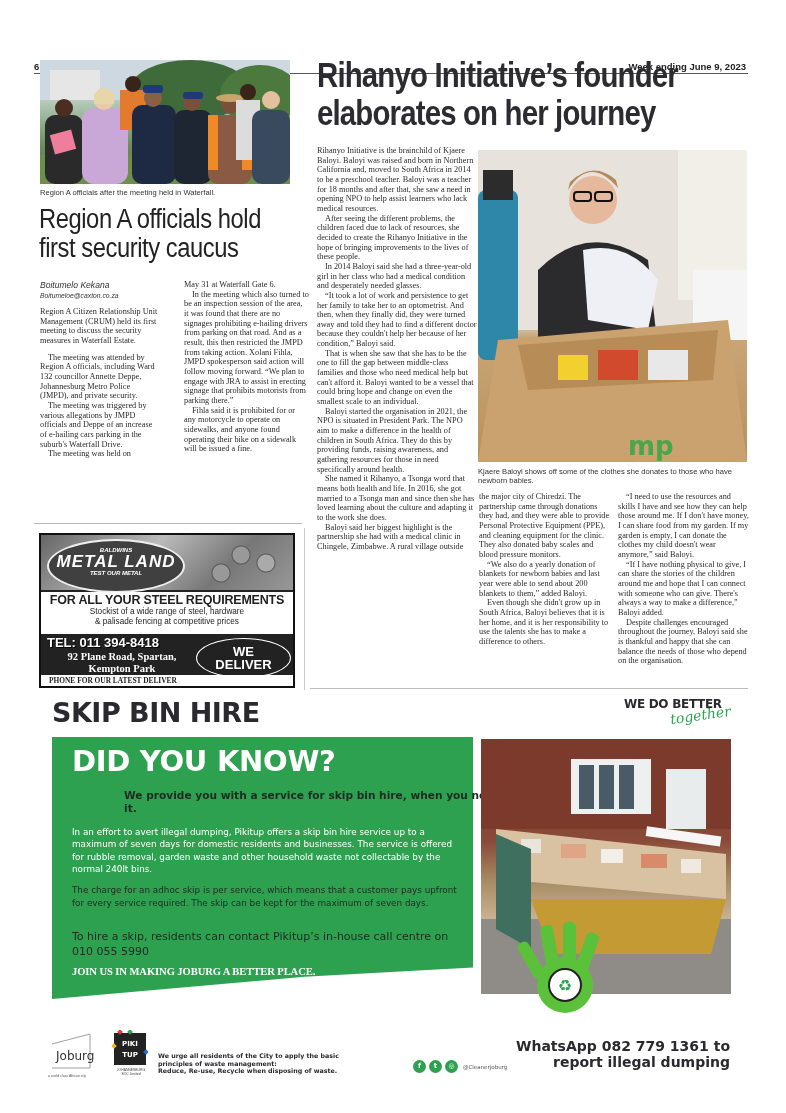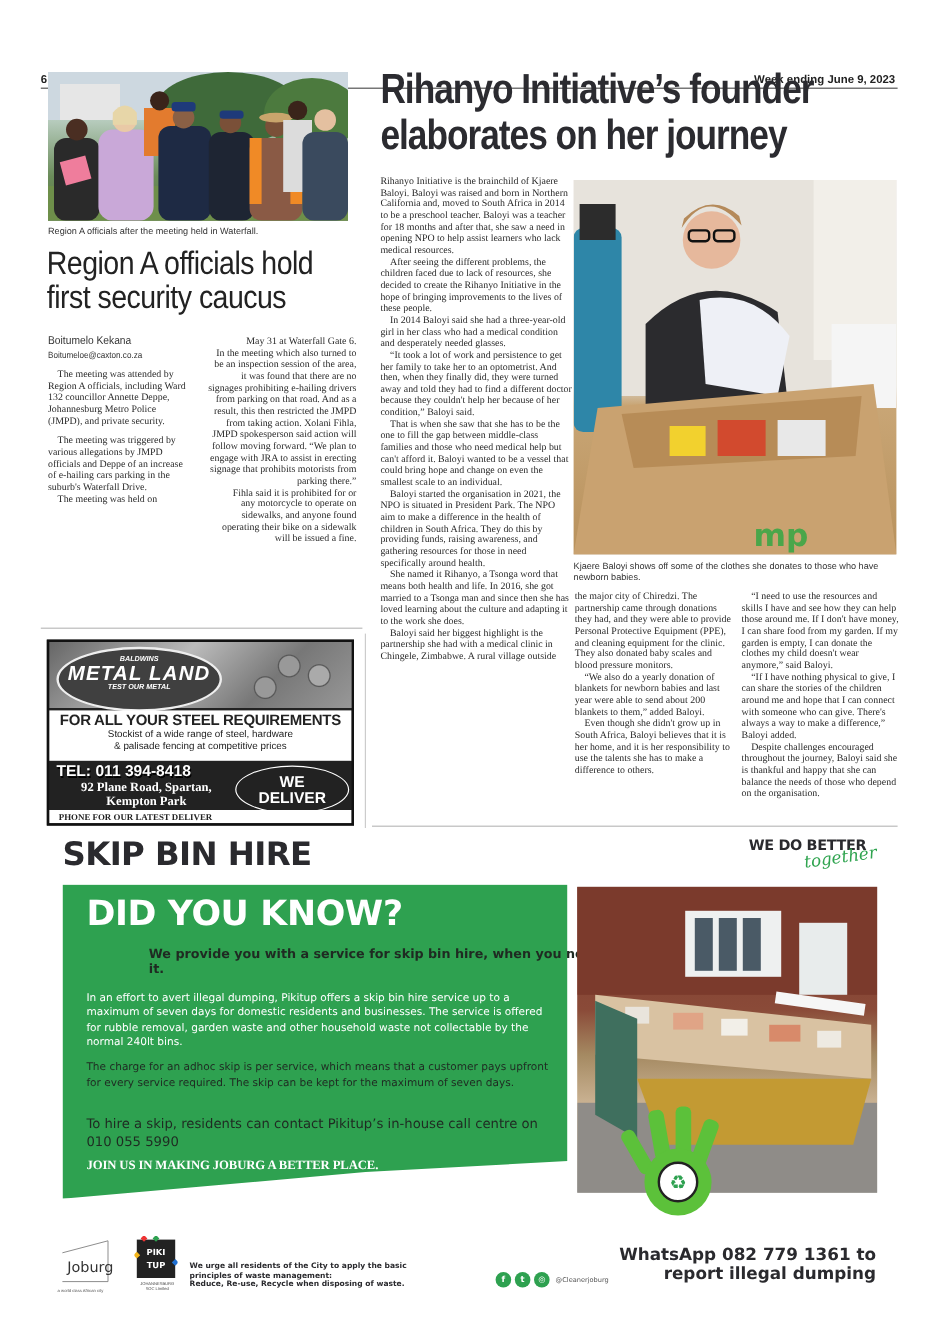--- a/index.html
+++ b/index.html
@@ -9,29 +9,29 @@
   .folio { position: absolute; left: 34px; top: 32px; width: 714px; height: 14px; border-bottom: 1px solid #555; font-family: "Liberation Sans", sans-serif; font-size: 9.5px; color: #222; margin-top: 28px; }
   .folio .left { position: absolute; left: 0; top: 1px; }
   .folio .left b { font-weight: bold; }
   .folio .right { position: absolute; right: 2px; top: 1px; font-weight: bold; }
 
   
   .photo-a { position: absolute; left: 40px; top: 60px; width: 250px; height: 124px; overflow: hidden; background: linear-gradient(180deg, #cfd9e0 0%, #bcd0c4 30%, #6b8c5a 70%, #5b7a44 100%); }
   .caption { font-family: "Liberation Sans", sans-serif; font-size: 7.6px; color: #333; line-height: 9px; }
   .cap-a { position: absolute; left: 40px; top: 188px; width: 260px; }
   .headline-a { position: absolute; left: 39px; top: 205px; width: 262px; font-family: "Liberation Sans", sans-serif; font-size: 27px; line-height: 29px; color: #222; letter-spacing: -0.5px; transform: scaleX(0.88); transform-origin: left top; white-space: nowrap; }
-  .byline { position: absolute; left: 40px; top: 279px; font-family: "Liberation Sans", sans-serif; color: #333; }
+  .byline { position: absolute; left: 40px; top: 279px; font-family: "Liberation Sans", sans-serif; color: #333; font-style: italic; }
   .byline .name { font-size: 9.5px; transform: scaleX(0.9); transform-origin: left; display: block; }
   .byline .email { font-size: 7.5px; transform: scaleX(0.9); transform-origin: left; display: block; margin-top: 1px; }
   .body-col { position: absolute; font-size: 8.25px; line-height: 9.65px; color: #2a2a2a; text-align: left; }
   .body-col p { text-indent: 0; }
   .body-col p + p { text-indent: 8px; }
   .body-col p.cont { text-indent: 0; }
   .col-a1 { left: 40px; top: 307px; width: 120px; }
-  .col-a2 { left: 172px; top: 280px; width: 125px; text-align: right; }
+  .col-a2 { left: 184px; top: 280px; width: 125px; }
   .col-a1 p:first-child { margin-bottom: 7px; }
 
   .rule { position: absolute; background: #bbb; height: 1px; }
   .vrule { position: absolute; background: #ccc; width: 1px; }
 
   
   .ad { position: absolute; left: 39px; top: 533px; width: 256px; height: 155px; background: #222; border: 2px solid #111; overflow: hidden; font-family: "Liberation Sans", sans-serif; }
   .ad .pipes { position: absolute; left: 0; top: 0; width: 256px; height: 55px; background: radial-gradient(circle at 200px 20px, #999 0 8px, #555 9px, transparent 10px), radial-gradient(circle at 225px 28px, #aaa 0 8px, #555 9px, transparent 10px), radial-gradient(circle at 180px 38px, #999 0 8px, #555 9px, transparent 10px), linear-gradient(135deg, #666, #bbb 40%, #777 70%, #999); }
   .ad .oval { position: absolute; left: 6px; top: 4px; width: 138px; height: 54px; border-radius: 50%; background: #404040; border: 2px solid #eee; color: #fff; text-align: center; }
   .ad .oval .brand-small { font-size: 6px; font-style: italic; font-weight: bold; margin-top: 6px; }
@@ -131,20 +131,21 @@
   <div>Region A officials hold</div>
   <div>first security caucus</div>
 </div>
 
 <div class="byline">
   <span class="name">Boitumelo Kekana</span>
   <span class="email">Boitumeloe@caxton.co.za</span>
 </div>
 
 <div class="body-col col-a1">
+  <p>Region A Citizen Relationship Unit Management (CRUM) held its first meeting to discuss the security measures in Waterfall Estate.</p>
   <p class="cont" style="text-indent:8px">The meeting was attended by Region A officials, including Ward 132 councillor Annette Deppe, Johannesburg Metro Police (JMPD), and private security.</p>
   <p>The meeting was triggered by various allegations by JMPD officials and Deppe of an increase of e-hailing cars parking in the suburb's Waterfall Drive.</p>
   <p>The meeting was held on</p>
 </div>
 <div class="body-col col-a2">
   <p>May 31 at Waterfall Gate 6.</p>
   <p>In the meeting which also turned to be an inspection session of the area, it was found that there are no signages prohibiting e-hailing drivers from parking on that road. And as a result, this then restricted the JMPD from taking action. Xolani Fihla, JMPD spokesperson said action will follow moving forward. “We plan to engage with JRA to assist in erecting signage that prohibits motorists from parking there.”</p>
   <p>Fihla said it is prohibited for or any motorcycle to operate on sidewalks, and anyone found operating their bike on a sidewalk will be issued a fine.</p>
 </div>
 

